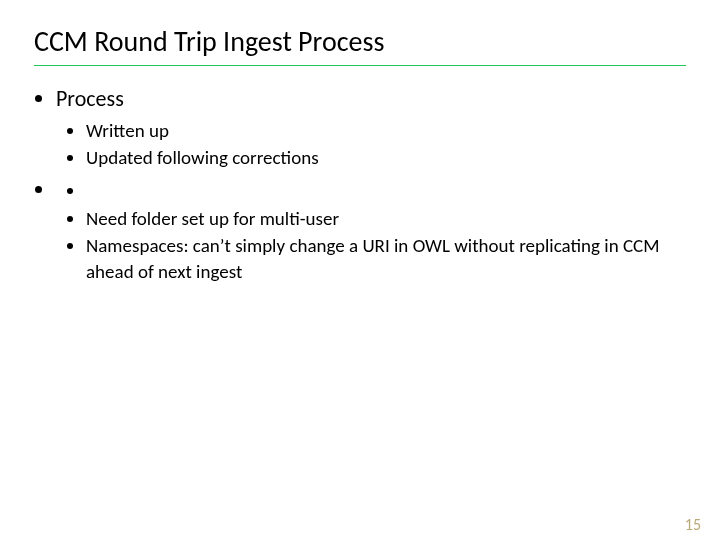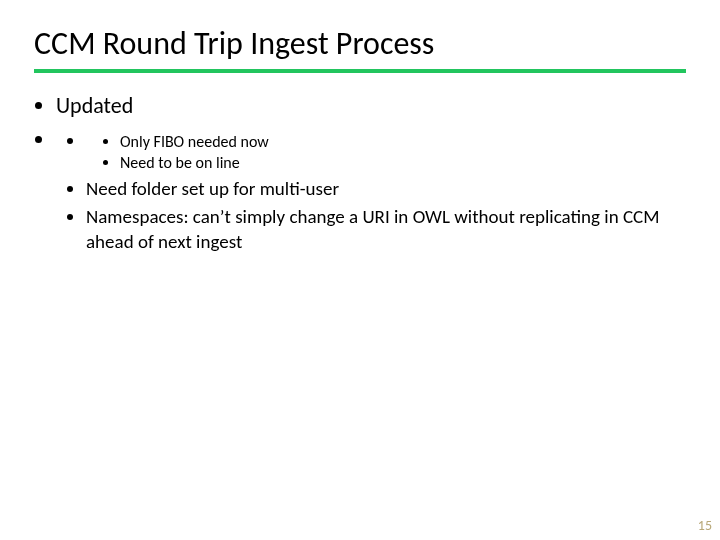--- a/index.html
+++ b/index.html
@@ -10,24 +10,24 @@
     background: #ffffff;
     font-family: Calibri, "Segoe UI", Arial, sans-serif;
     color: #000000;
     position: relative;
   }
   .slide {
     box-sizing: border-box;
     padding: 24px 34px 0 34px;
   }
   .title {
-    font-size: 32px;
+    font-size: 28px;
     font-weight: 400;
     padding-bottom: 6px;
-    border-bottom: 4px solid #22c55e;
+    border-bottom: 1px solid #22c55e;
     margin-bottom: 18px;
   }
   ul.L1 {
     margin: 0;
     padding-left: 22px;
     list-style: disc;
     font-size: 22px;
     line-height: 1.35;
   }
   ul.L1 > li {
@@ -48,43 +48,43 @@
     padding-left: 34px;
     list-style: disc;
     font-size: 16px;
     line-height: 1.35;
   }
   ul.L3 > li {
     margin-bottom: 0;
   }
   .page-num {
     position: absolute;
-    right: 8px;
+    right: 19px;
     bottom: 6px;
-    font-size: 14px;
+    font-size: 16px;
     color: #b9a97a;
   }
 </style>
 </head>
 <body>
 
 <div class="slide">
   <div class="title">CCM Round Trip Ingest Process</div>
 
   <ul class="L1">
     <li>
-      <span>Updated</span>
+      <span>Process</span>
+      <ul class="L2">
+        <li><span>Written up</span></li>
+        <li><span>Updated following corrections</span></li>
+      </ul>
     </li>
     <li>
       <ul class="L2">
         <li>
-          <ul class="L3">
-            <li><span>Only FIBO needed now</span></li>
-            <li><span>Need to be on line</span></li>
-          </ul>
         </li>
         <li><span>Need folder set up for multi-user</span></li>
         <li><span>Namespaces: can’t simply change a URI in OWL without replicating in CCM ahead of next ingest</span></li>
       </ul>
     </li>
   </ul>
 </div>
 
 <div class="page-num">15</div>
 

